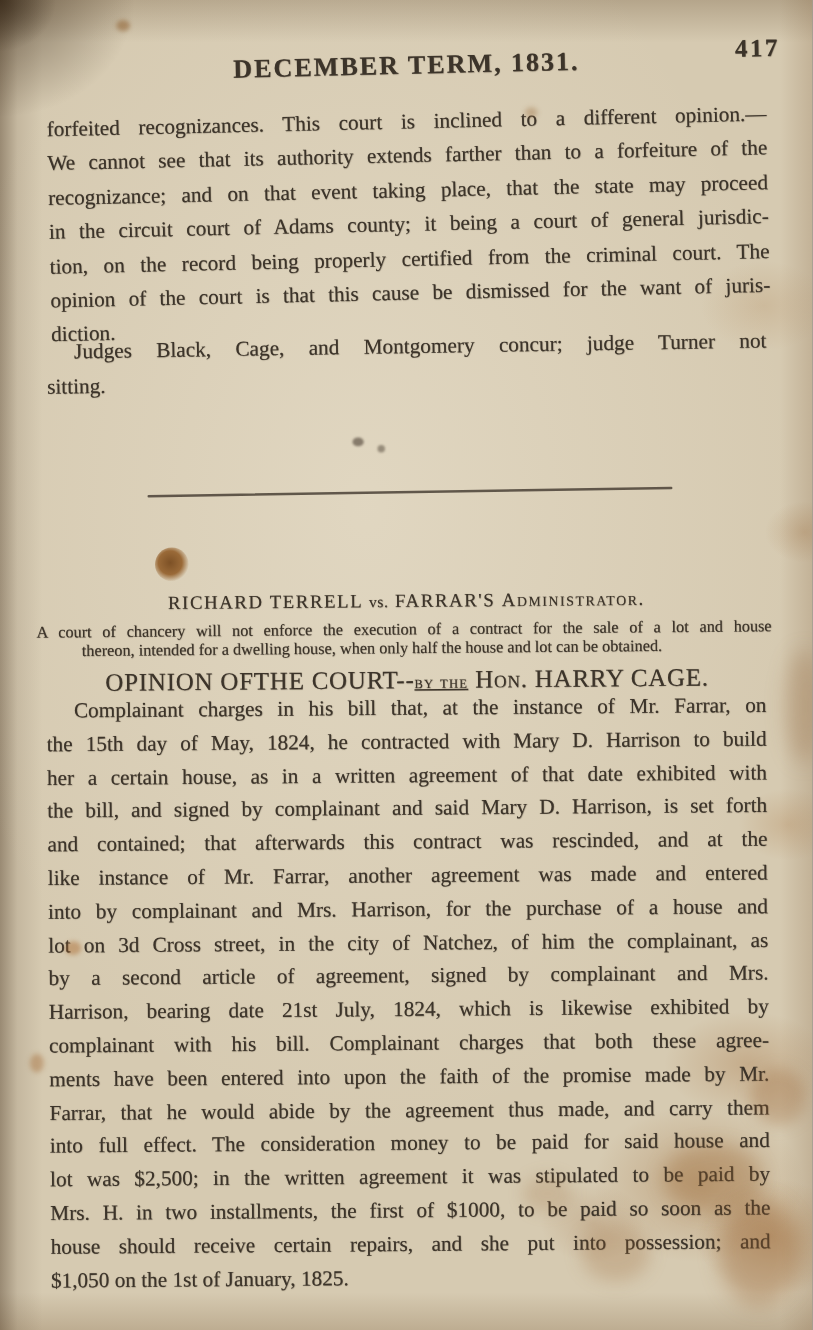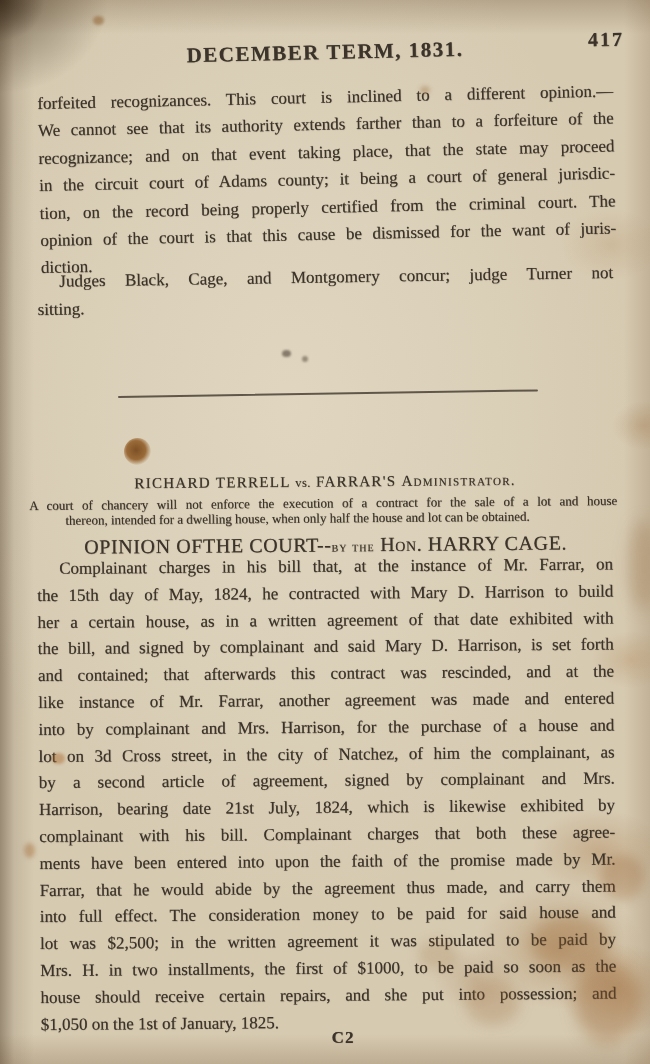--- a/index.html
+++ b/index.html
@@ -50,21 +50,21 @@
 
   
   .case-block{top:476px;text-align:center;transform:rotate(-0.5deg);transform-origin:0 0;}
   .case-title{font-size:15px;letter-spacing:1.3px;white-space:nowrap;}
   .case-title .vs{font-size:12.5px;letter-spacing:0.5px;margin-top:48px;}
   .sc{font-variant:small-caps;}
   .syllabus{margin-top:6px;font-size:13px;line-height:14.8px;}
   .syllabus .l1{text-align:justify;text-align-last:justify;margin-left:-8px;margin-right:-4px;}
   .syllabus .l2{text-align:left;margin-left:28px;}
   .opinion-heading{margin-top:7px;font-size:20px;letter-spacing:0.6px;white-space:nowrap;}
-  .opinion-heading .by{font-size:14.5px;letter-spacing:1px;}
+  .opinion-heading .by{font-size:14.5px;letter-spacing:1px;text-decoration:underline;}
 
   
   .sig{position:absolute;top:1028px;left:37px;width:576px;text-align:center;
     padding-left:36px;box-sizing:border-box;font-weight:bold;font-size:17px;letter-spacing:1px;}
 
   
   .spot{position:absolute;border-radius:50%;pointer-events:none;}
   .spot-dot{left:124px;top:438px;width:27px;height:27px;
     background:radial-gradient(circle at 45% 45%, #7d5126 0%, #9a6a38 45%, rgba(154,106,56,0) 72%);
     filter:blur(0.6px);}
@@ -140,21 +140,20 @@
     <div class="jline">complainant with his bill.  Complainant charges that both these agree-</div>
     <div class="jline">ments have been entered into upon the faith of the promise made by Mr.</div>
     <div class="jline">Farrar, that he would abide by the agreement thus made, and carry them</div>
     <div class="jline">into full effect.  The consideration money to be paid for said house and</div>
     <div class="jline">lot was $2,500; in the written agreement it was stipulated to be paid by</div>
     <div class="jline">Mrs. H. in two installments, the first of $1000, to be paid so soon as the</div>
     <div class="jline">house should receive certain repairs, and she put into possession; and</div>
     <div class="jline last">$1,050 on the 1st of January, 1825.</div>
   </div>
 
-  <div class="sig ink">C2</div>
 
   <div class="spot spot-dot"></div>
   <div class="spot speck-a"></div>
   <div class="spot speck-b"></div>
   <div class="spot speck-c"></div>
   <div class="spot speck-d"></div>
   <div class="spot speck-e"></div>
   <div class="spot speck-f"></div>
   <div class="spot blot-a"></div>
   <div class="spot blot-b"></div>

